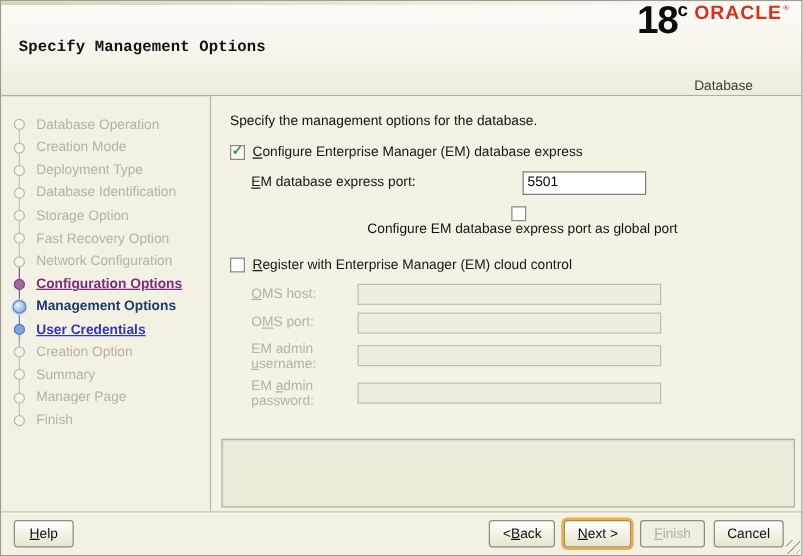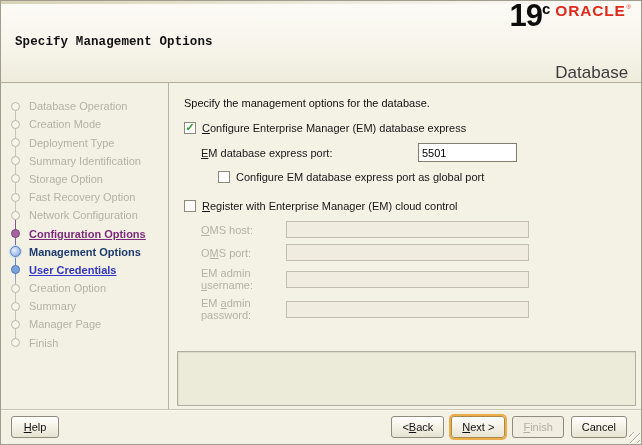--- a/index.html
+++ b/index.html
@@ -21,21 +21,21 @@
   .header:before{content:"";position:absolute;top:0;left:0;right:0;height:3px;
     background:linear-gradient(90deg,#d8d3b6,#f4f2e8 70%,#fbfaf6);}
   .page-title{font-size:12.5px;font-weight:bold;color:#121212;letter-spacing:.1px;font-family:Liberation Mono, monospace;}
   .logo{display:flex;align-items:flex-start;}
   .logo-ver{font-size:31px;font-weight:bold;line-height:30px;color:#0d0d0d;letter-spacing:-1px;}
   .logo-sup{font-size:15px;font-weight:bold;color:#0d0d0d;vertical-align:top;line-height:16px;}
   .logo-right{display:flex;flex-direction:column;margin-left:5px;padding-top:2px;line-height:1.05;gap:44px;}
   .logo-brandline{display:flex;align-items:flex-start;}
   .logo-oracle{color:#df2b1c;font-weight:bold;font-size:15.5px;letter-spacing:.8px;}
   .logo-mark{color:#df2b1c;font-size:6px;line-height:8px;margin-left:1px;}
-  .logo-product{color:#3c3c3c;font-size:17px;margin-top:1px;}
+  .logo-product{color:#3c3c3c;font-size:11px;margin-top:1px;}
   
   .main{flex:1 1 auto;display:flex;min-height:0;}
   .sidebar{flex:0 0 168px;border-right:1px solid #b7b3a4;padding-top:14px;background:#f3f0e4;}
   .steps{list-style:none;margin:0;padding:0;}
   .step{position:relative;height:18.2px;display:flex;align-items:center;padding-left:10px;white-space:nowrap;}
   .dot{width:9px;height:9px;border-radius:50%;margin-right:9px;flex:0 0 auto;position:relative;z-index:1;}
   .dot-gray{background:#f6f4eb;border:1px solid #bcb9aa;}
   .dot-purple{background:#a763a0;border:1px solid #7c487a;}
   .dot-blue{background:#7ba3dc;border:1px solid #5478b1;}
   .step-current .dot{
@@ -58,21 +58,21 @@
   .desc{color:#111;}
   .checkrow{display:flex;align-items:center;margin-top:13px;}
   .checkbox{width:12px;height:12px;background:#ffffff;border:1px solid #8d8a7c;
     margin-right:6px;flex:0 0 auto;display:flex;align-items:center;justify-content:center;}
   .checkmark{color:#2f9e33;font-weight:bold;font-size:11px;line-height:1;margin-top:-1px;}
   .mn{text-decoration:underline;}
   .row-port{display:flex;align-items:center;margin-left:17px;margin-top:9px;}
   .row-port .flabel{width:217px;flex:0 0 auto;}
   .text-input{width:99px;height:19px;border:1px solid #817e6e;background:#fff;
     font-family:"Liberation Sans",sans-serif;font-size:11px;padding:1px 3px;color:#000;}
-  .indent{margin-left:34px;}
+  .indent{margin-left:11px;flex-direction:column;}
   .row-register{margin-top:17px;}
   .disrow{display:flex;align-items:center;margin-left:17px;margin-top:6px;}
   .disrow .flabel{width:85px;flex:0 0 auto;color:#b5b2a5;}
   .dis-input{width:243px;height:17px;background:#f0ede0;border:1px solid #c2bfb0;}
   .message-box{position:absolute;left:8px;right:5px;bottom:3px;height:55px;
     background:#ecead9;border:1px solid #b1ae9f;box-shadow:inset 1px 1px 0 #dedbca;}
   
   .footer{flex:0 0 35px;border-top:1px solid #c9c5b5;box-shadow:inset 0 1px 0 #faf9f2;
     display:flex;align-items:center;justify-content:space-between;padding:0 14px 0 10px;position:relative;background:#f3f0e4;}
   .btn{
@@ -88,21 +88,21 @@
     background:repeating-linear-gradient(135deg,transparent 0 3px,#b0ad9c 3px 4px,#ffffff 4px 5px);}
 </style>
 </head>
 <body>
 
 <div class="window">
 
   <div class="header">
     <div class="page-title">Specify Management Options</div>
     <div class="logo">
-      <span class="logo-ver">19</span>
+      <span class="logo-ver">18</span>
       <span class="logo-sup">c</span>
       <span class="logo-right">
         <span class="logo-brandline">
           <span class="logo-oracle">ORACLE</span>
           <span class="logo-mark">®</span>
         </span>
         <span class="logo-product">Database</span>
       </span>
     </div>
   </div>
@@ -121,21 +121,21 @@
           <span class="step-label s-disabled">Creation Mode</span>
         </li>
         <li class="step">
           <span class="connector c-gray"></span>
           <span class="dot dot-gray"></span>
           <span class="step-label s-disabled">Deployment Type</span>
         </li>
         <li class="step">
           <span class="connector c-gray"></span>
           <span class="dot dot-gray"></span>
-          <span class="step-label s-disabled">Summary Identification</span>
+          <span class="step-label s-disabled">Database Identification</span>
         </li>
         <li class="step">
           <span class="connector c-gray"></span>
           <span class="dot dot-gray"></span>
           <span class="step-label s-disabled">Storage Option</span>
         </li>
         <li class="step">
           <span class="connector c-gray"></span>
           <span class="dot dot-gray"></span>
           <span class="step-label s-disabled">Fast Recovery Option</span>

